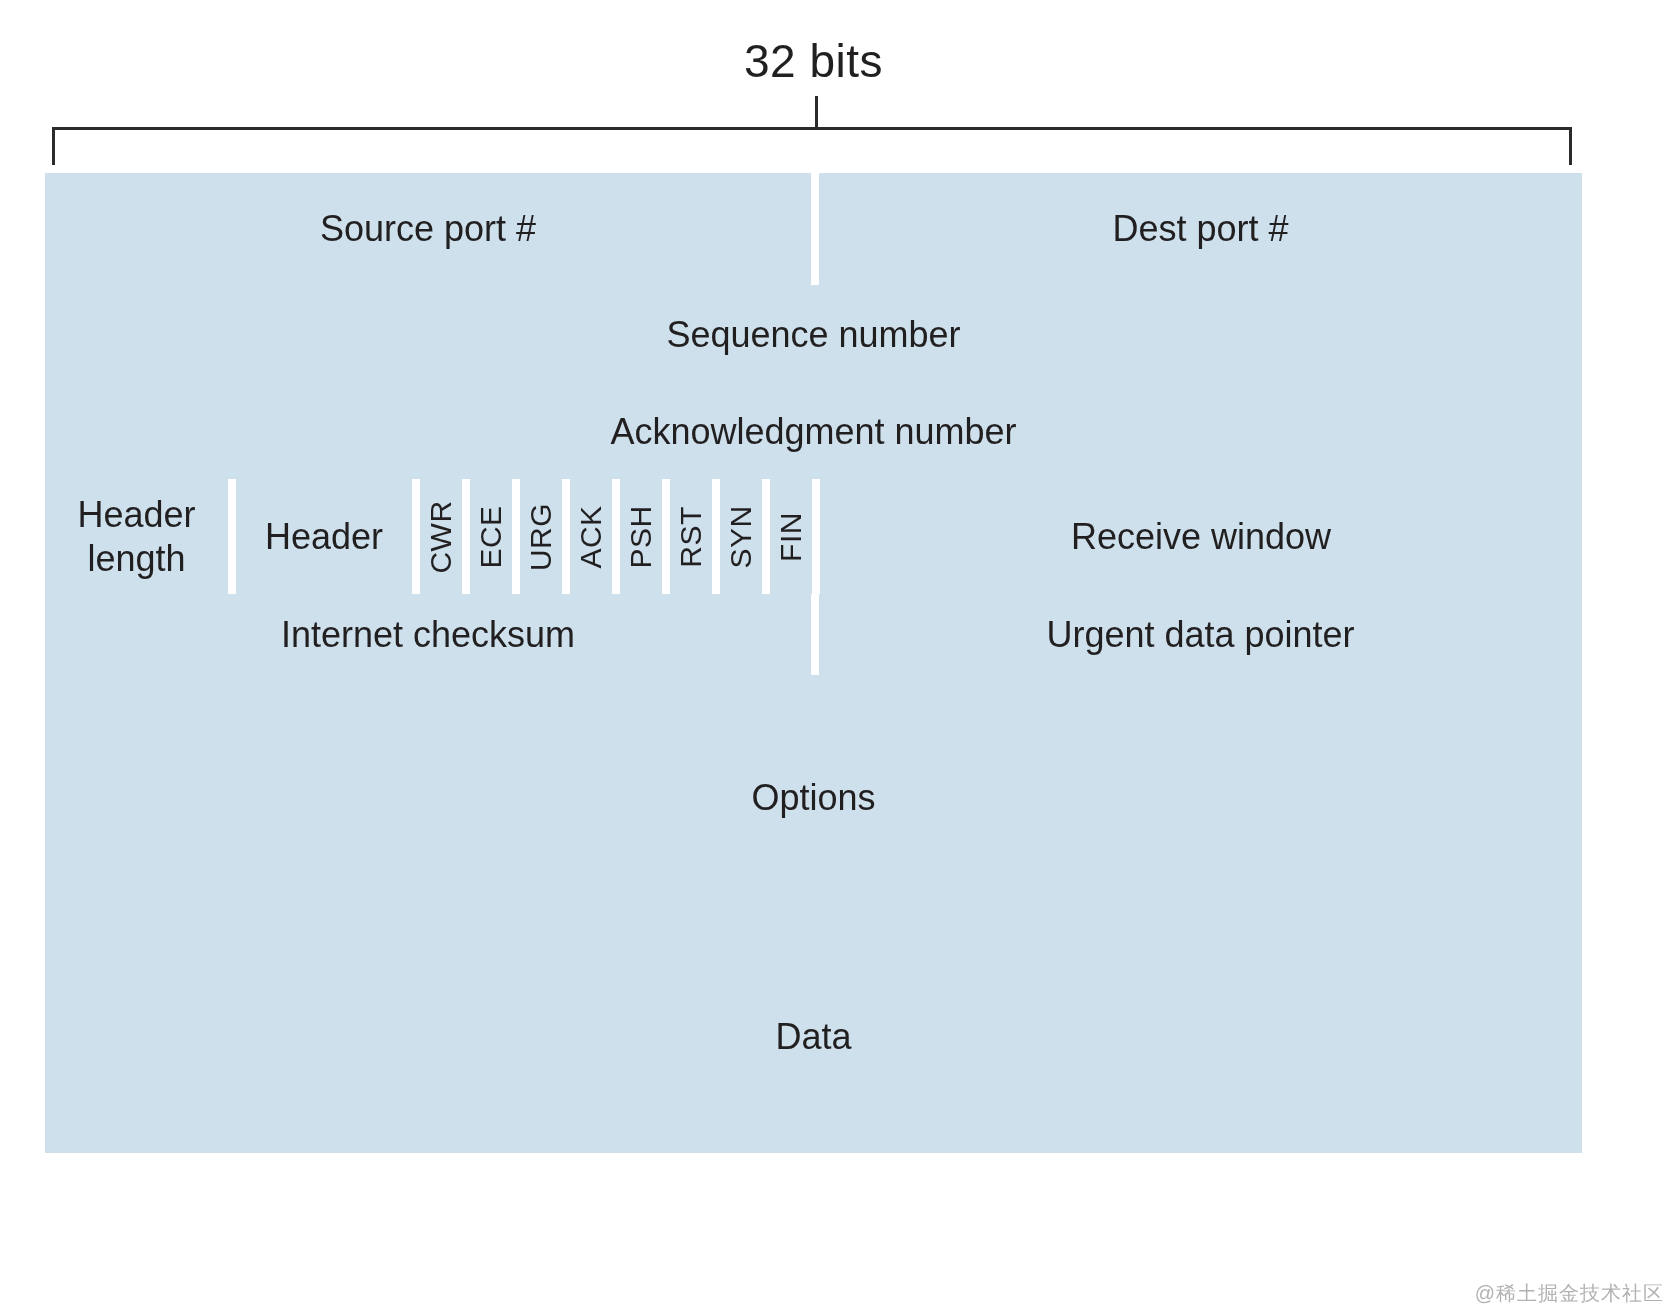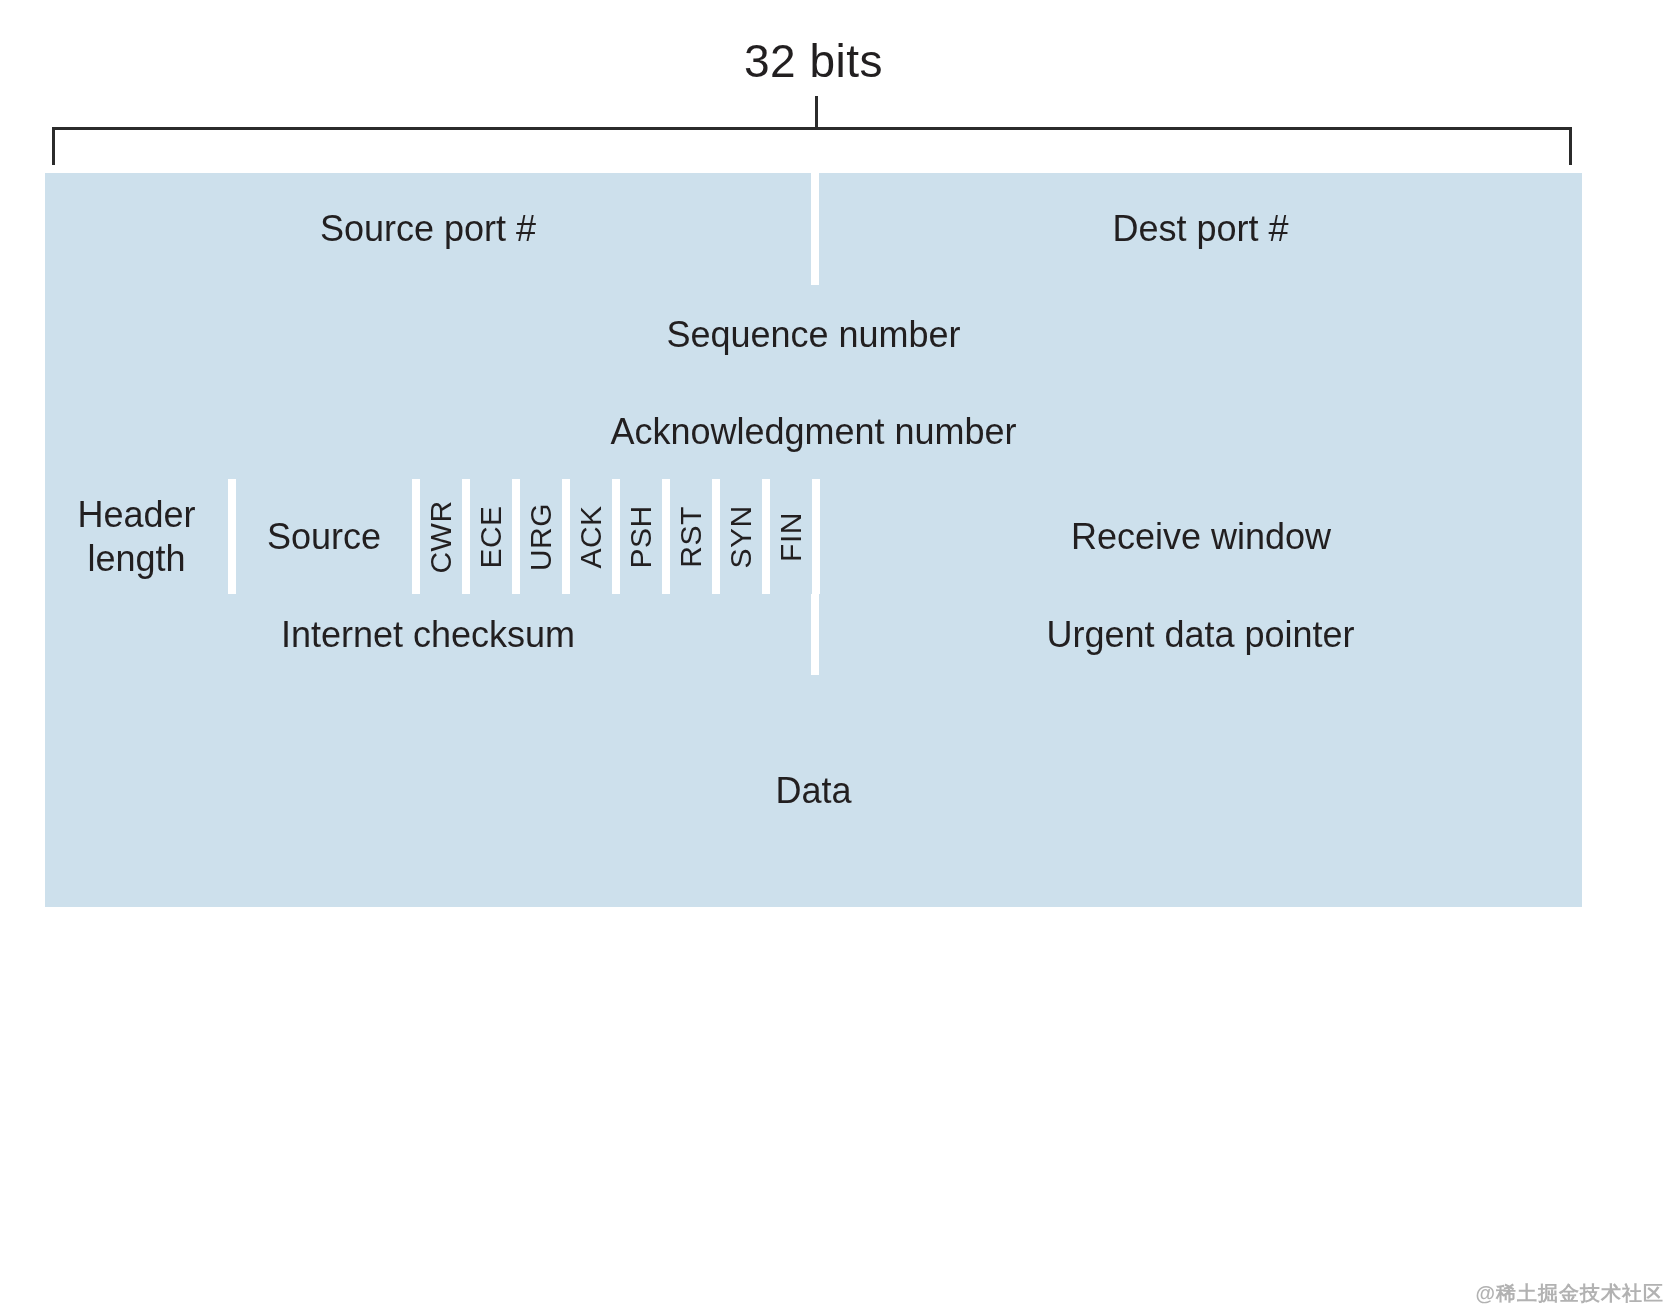--- a/index.html
+++ b/index.html
@@ -60,21 +60,20 @@
     transform:rotate(-90deg);
     white-space:nowrap;
     font-size:30px;
     letter-spacing:0.5px;
   }
   .watermark{
     position:absolute;top:1280px;right:6px;
     font-size:20px;
     color:var(--wm);
     letter-spacing:1px;
-    font-weight:bold;
   }
 </style>
 </head>
 <body>
 
 <div class="canvas">
 
   <div class="title">32 bits</div>
   <div class="center-tick"></div>
   <div class="bracket"></div>
@@ -100,21 +99,21 @@
       <div class="cell grow">
         <span>Acknowledgment number</span>
       </div>
     </div>
 
     <div class="row h4">
       <div class="cell w-hlen">
         <span>Header length</span>
       </div>
       <div class="cell w-unused">
-        <span>Source</span>
+        <span>Header</span>
       </div>
       <div class="cell w-flag flag">
         <span>CWR</span>
       </div>
       <div class="cell w-flag flag">
         <span>ECE</span>
       </div>
       <div class="cell w-flag flag">
         <span>URG</span>
       </div>
@@ -140,20 +139,25 @@
 
     <div class="row h5">
       <div class="cell w-left">
         <span>Internet checksum</span>
       </div>
       <div class="cell grow">
         <span>Urgent data pointer</span>
       </div>
     </div>
 
+    <div class="row h6">
+      <div class="cell grow">
+        <span>Options</span>
+      </div>
+    </div>
 
     <div class="row h7">
       <div class="cell grow">
         <span>Data</span>
       </div>
     </div>
 
   </div>
 
   <div class="watermark">@稀土掘金技术社区</div>

